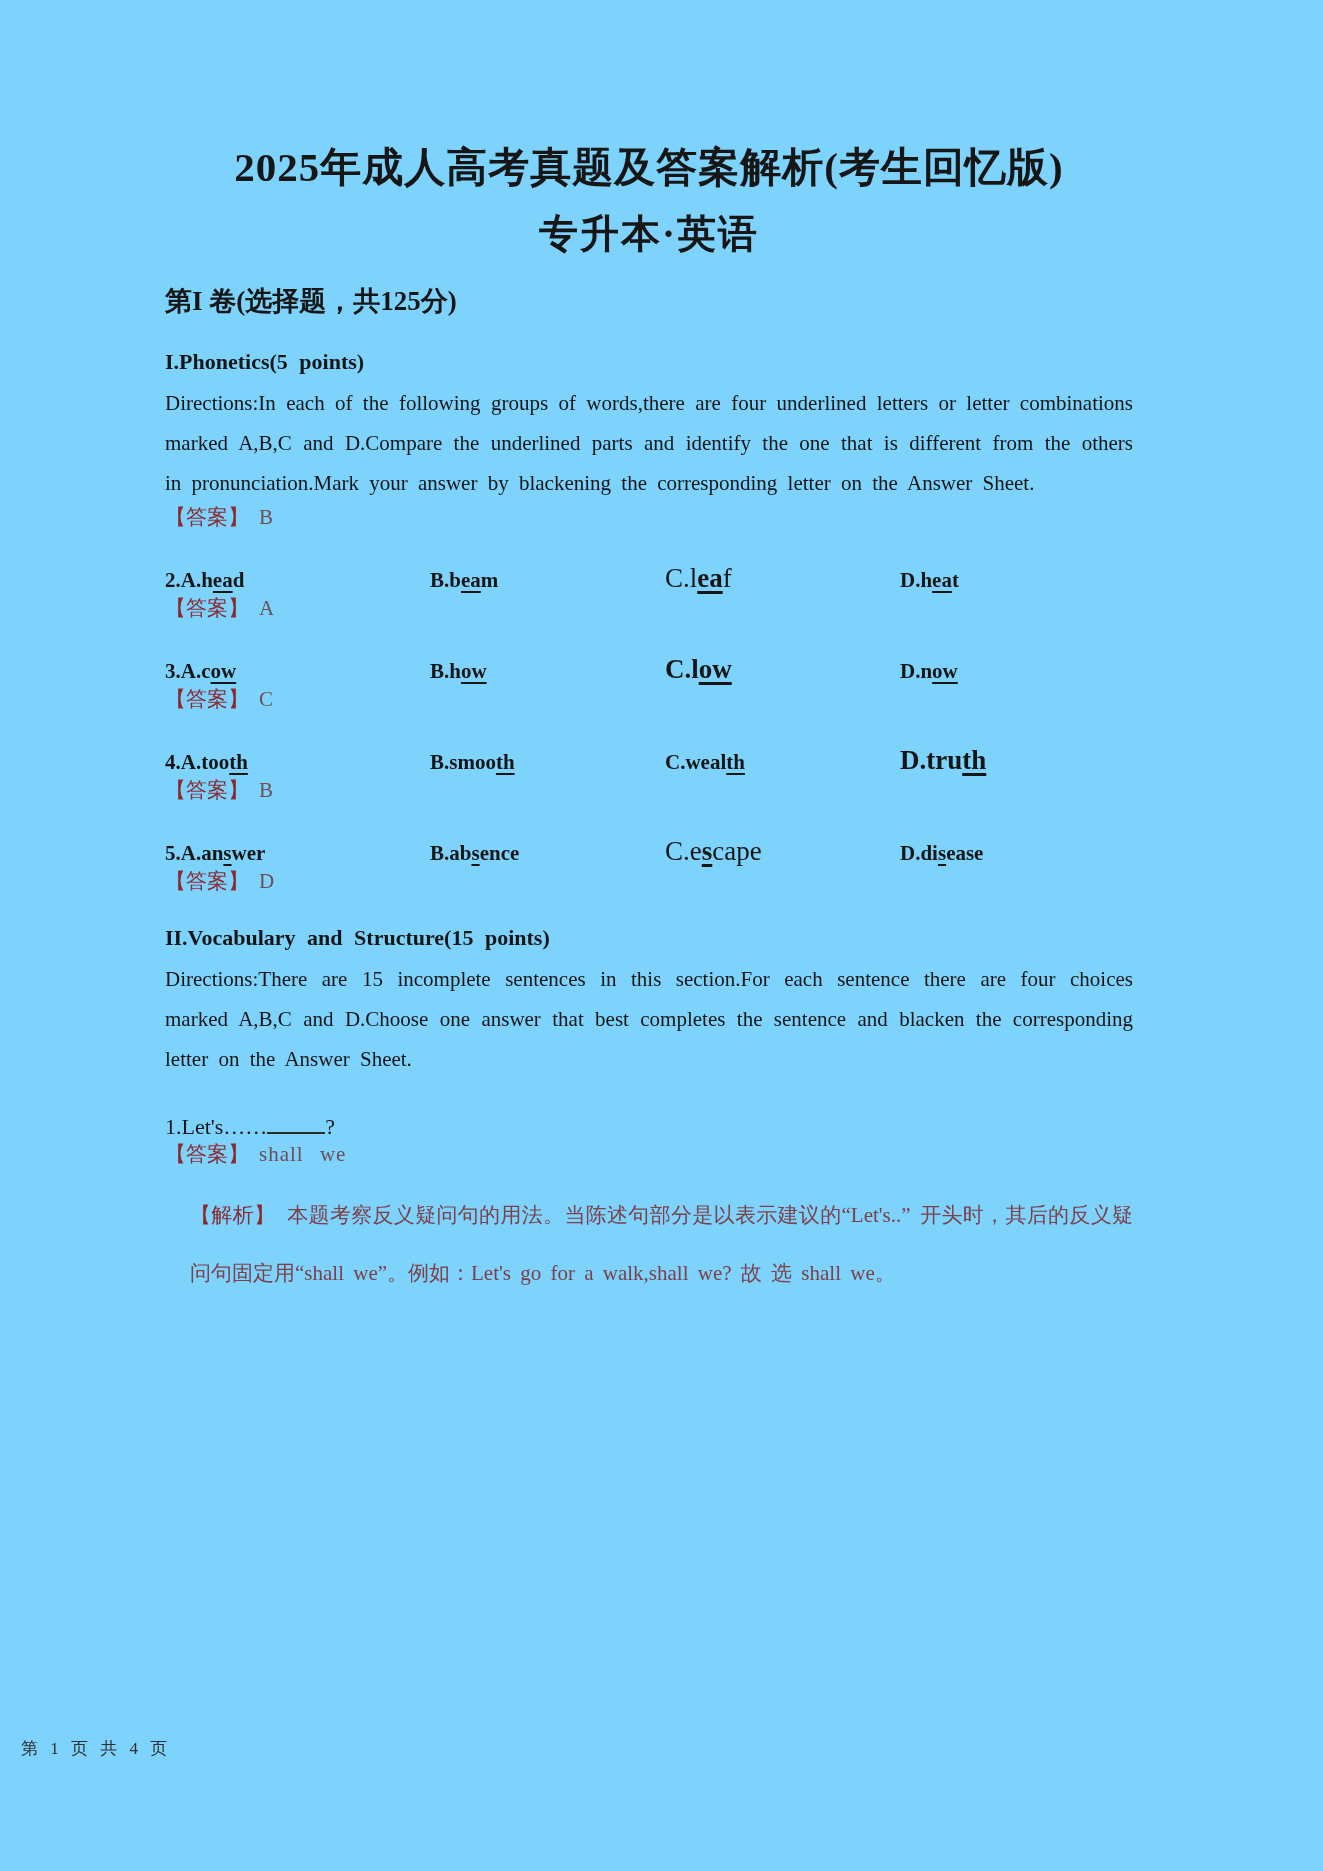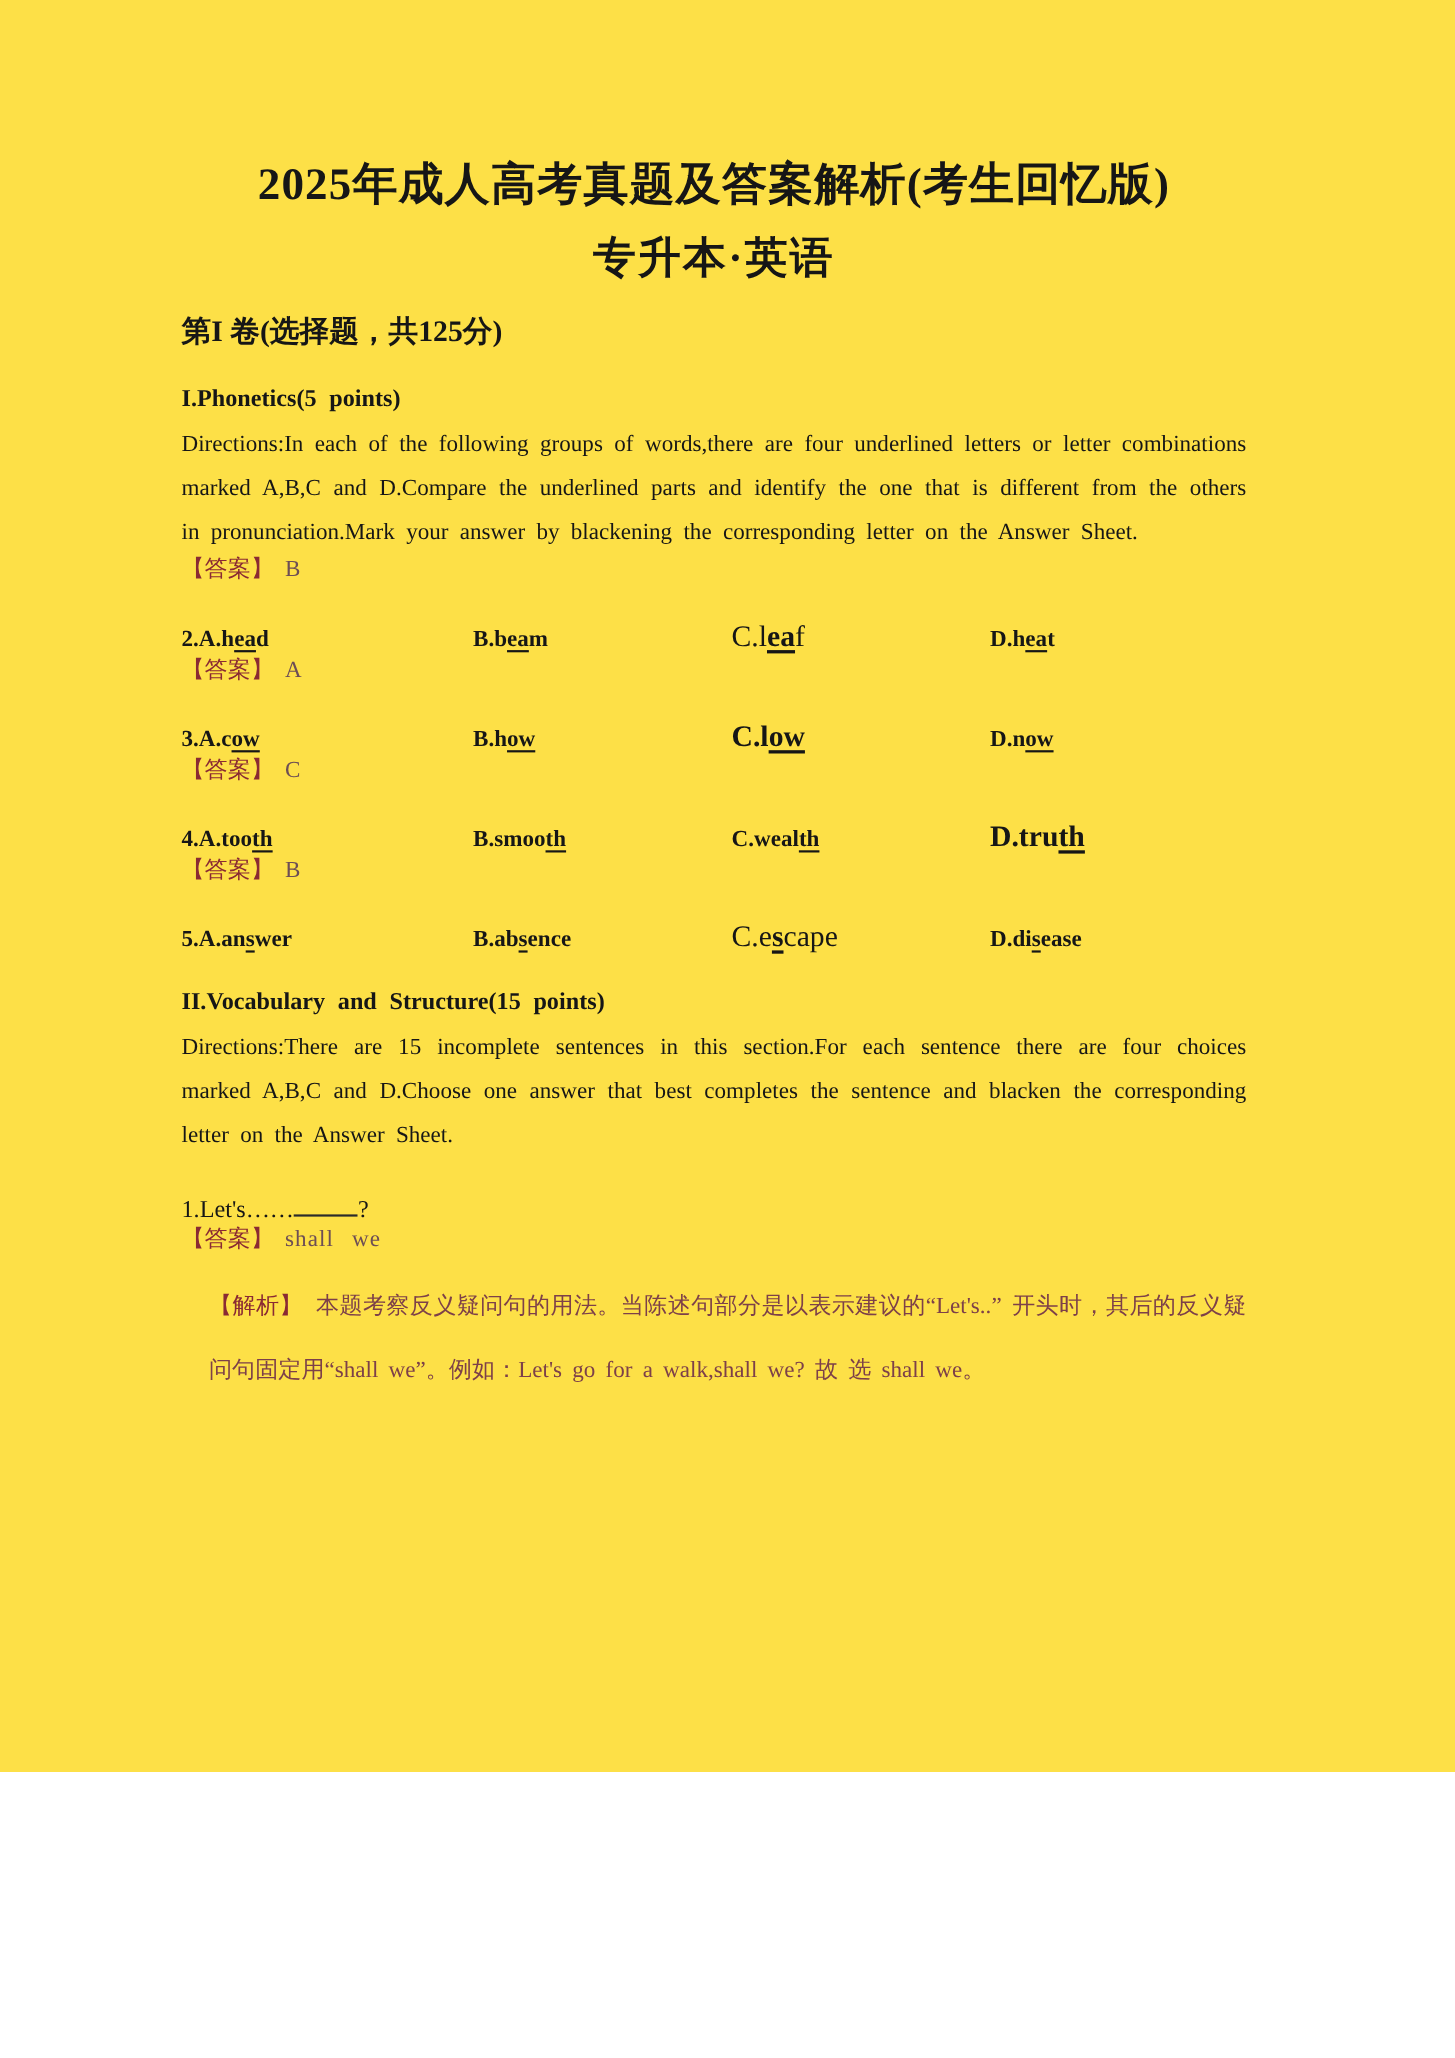--- a/index.html
+++ b/index.html
@@ -1,19 +1,19 @@
 <!DOCTYPE html>
 <html><head>
 <meta charset="utf-8">
 <style>
   html,body { margin:0; padding:0; background:#ffffff; }
   .page {
     position:relative;
-    width:1323px; height:1611px;
-    background:#fde047;
+    width:1323px; height:1871px;
+    background:#7dd3fc;
     font-family:"Liberation Serif","DejaVu Serif",serif;
     color:#161616;
     overflow:hidden;
   }
   .content { position:absolute; left:165px; right:190px; top:0; }
 
   .title { margin-top:140px; font-size:41px; font-weight:700; text-align:center; letter-spacing:1px; }
   .subtitle { margin-top:12px; font-size:39px; font-weight:700; text-align:center; letter-spacing:2px; }
   .part-header { margin-top:22px; font-size:27px; font-weight:700; }
 
@@ -96,20 +96,23 @@
       </div>
     </div>
 
     <div>
       <div class="q-row">
         <span class="opt"><span>5.A.an</span><span class="u">s</span><span>wer</span></span>
         <span class="opt"><span>B.ab</span><span class="u">s</span><span>ence</span></span>
         <span class="opt lg"><span>C.e</span><span class="u">s</span><span>cape</span></span>
         <span class="opt"><span>D.di</span><span class="u">s</span><span>ease</span></span>
       </div>
+      <div class="ans-row">
+        <span class="ans-label">【答案】</span><span class="ans-value">D</span>
+      </div>
     </div>
 
     <div class="sec-heading">II.Vocabulary and Structure(15 points)</div>
     <div class="directions">Directions:There are 15 incomplete sentences in this section.For each sentence there are four choices marked A,B,C and D.Choose one answer that best completes the sentence and blacken the corresponding letter on the Answer Sheet.</div>
 
     <div class="q2-text">
       <span>1.Let's……</span><span class="blank"></span><span>?</span>
     </div>
     <div class="ans-row">
       <span class="ans-label">【答案】</span><span class="ans-value">shall we</span>

